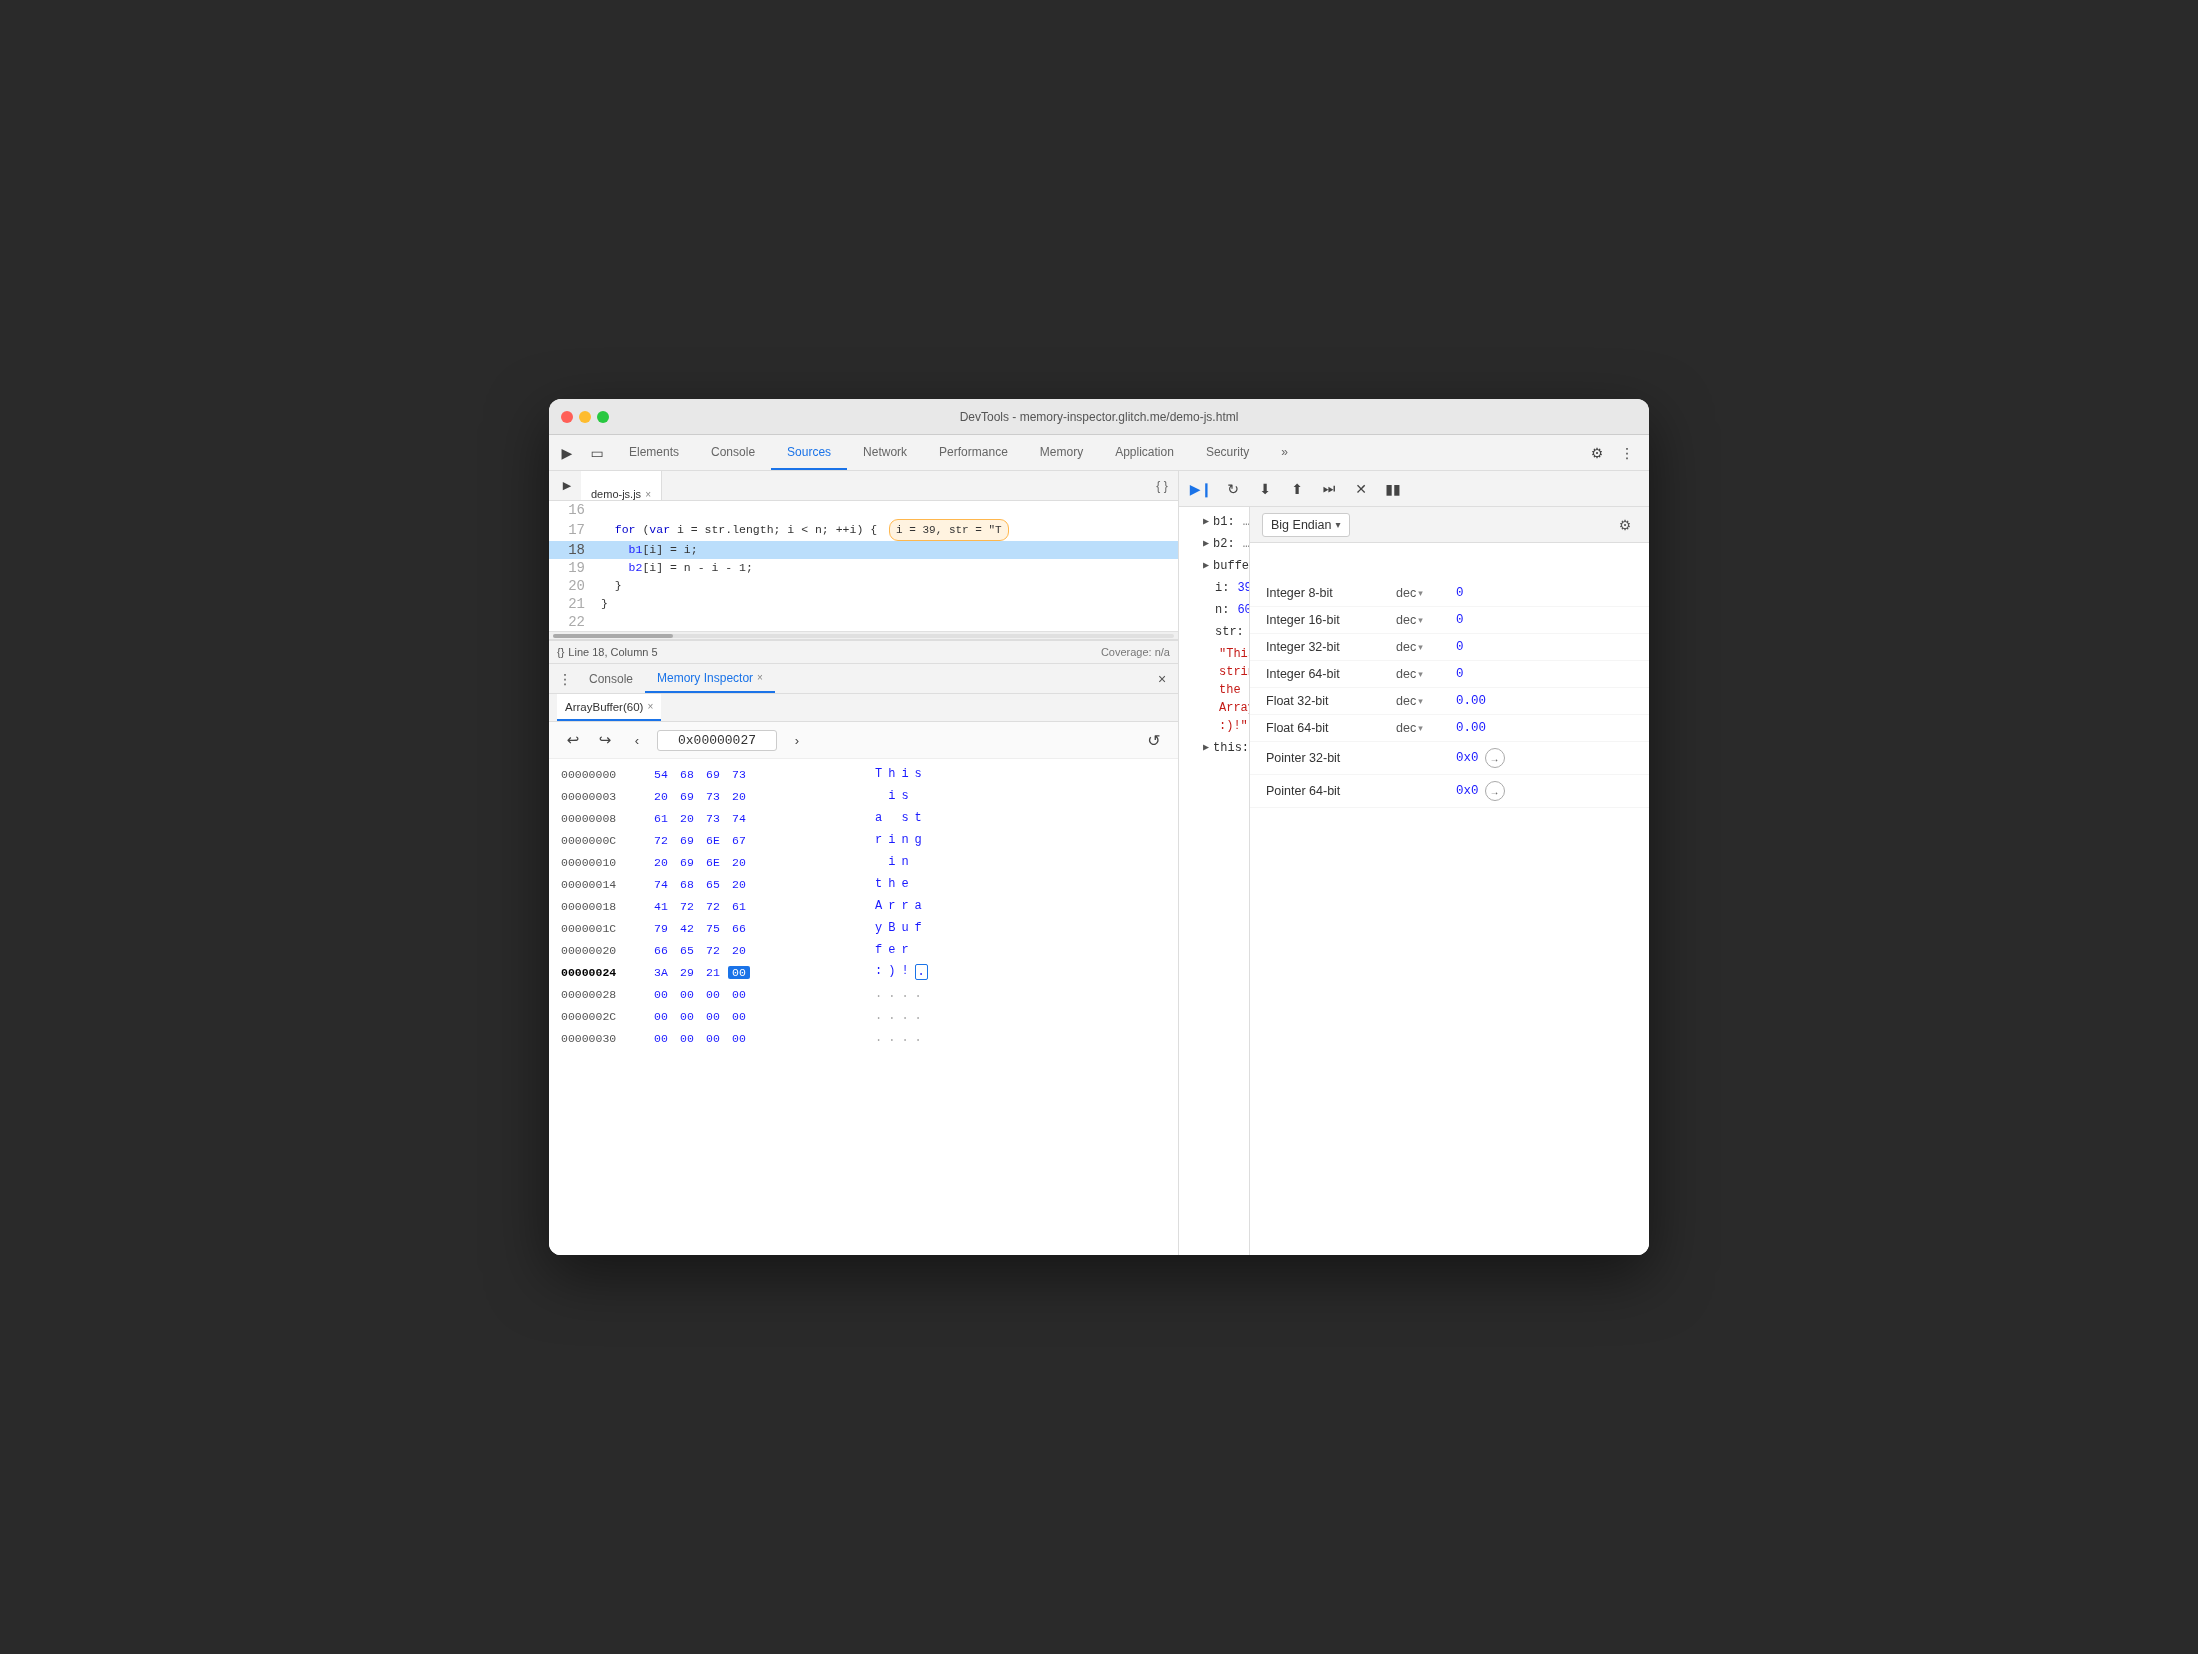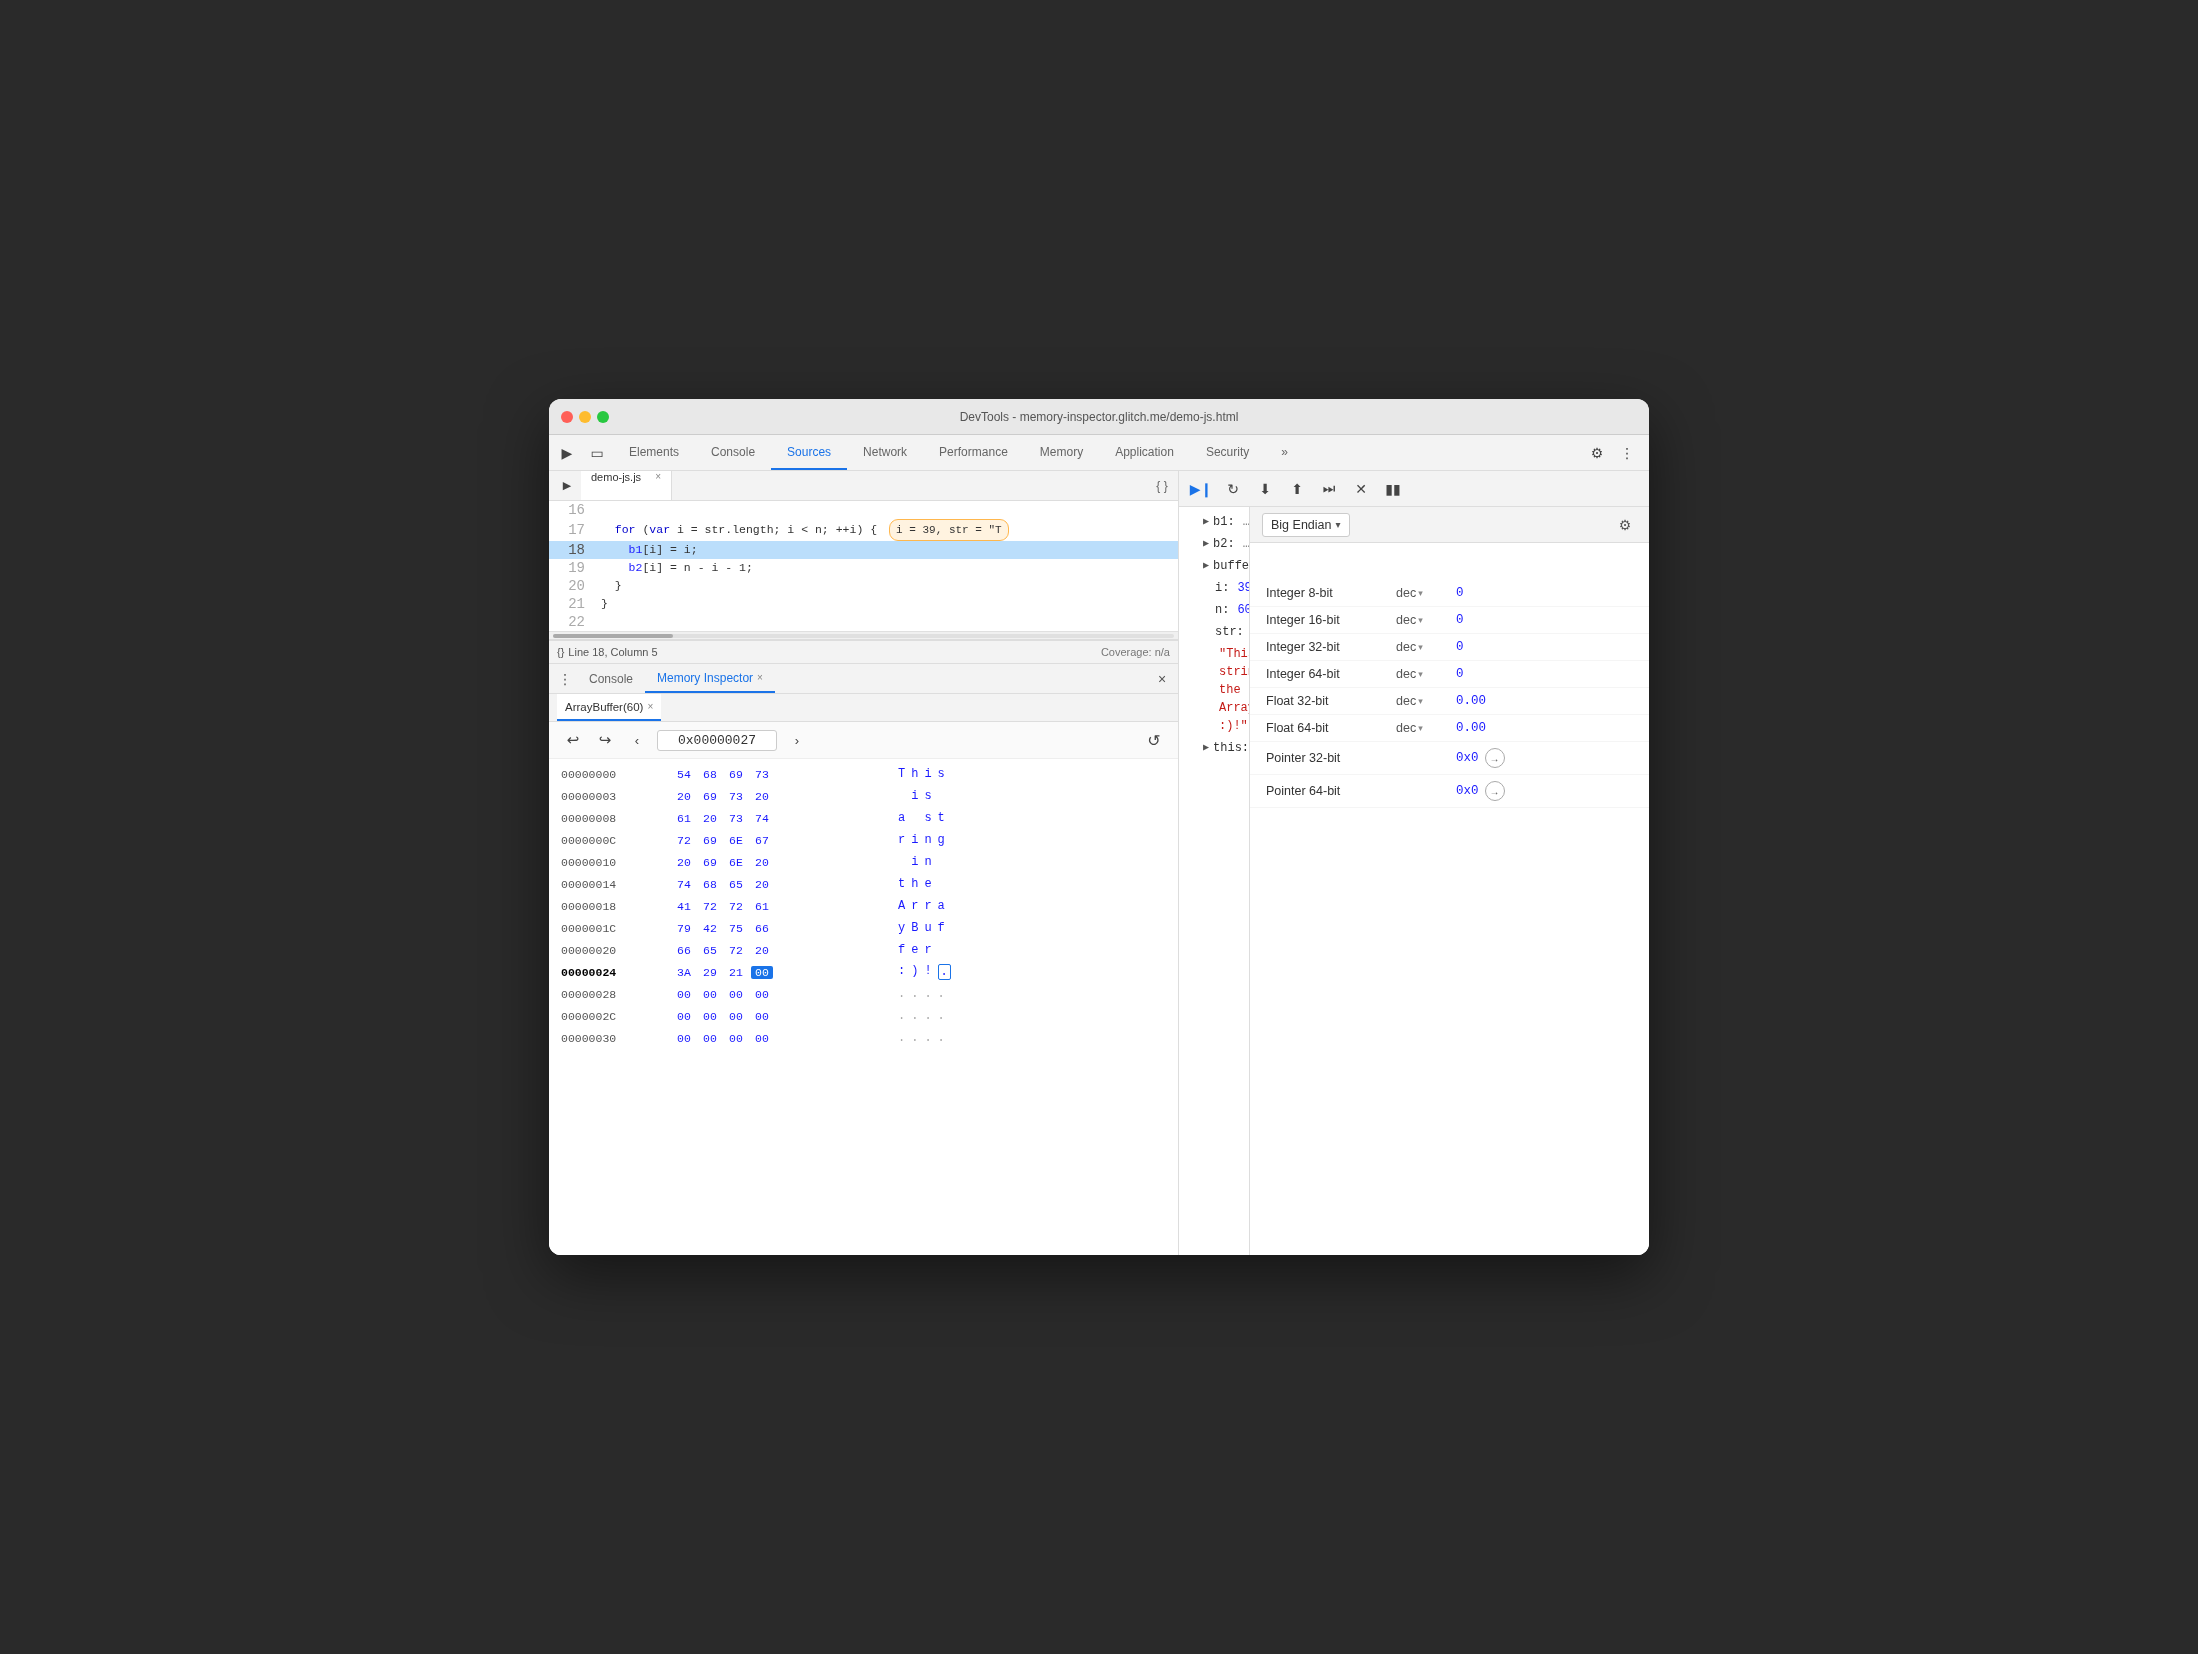--- a/index.html
+++ b/index.html
@@ -130,22 +130,22 @@
     .file-tab-bar {
       background: #f3f3f3;
       border-bottom: 1px solid #ddd;
       display: flex;
       align-items: center;
       height: 30px;
       padding: 0 4px;
     }
     .file-tab {
       display: flex;
-      align-items: flex-start;
-      gap: 14px;
+      align-items: flex-end;
+      gap: 4px;
       padding: 0 10px;
       height: 100%;
       font-size: 11px;
       color: #333;
       background: #fff;
       border-right: 1px solid #ddd;
       cursor: pointer;
     }
     .file-tab .close-x {
       font-size: 10px;
@@ -384,21 +384,20 @@
       width: 80px;
       font-size: 11.5px;
     }
     .hex-row.active-row .hex-addr {
       color: #000;
     }
     .hex-bytes {
       display: flex;
       gap: 4px;
       width: 200px;
-      margin-left: 23px;
     }
     .hex-byte {
       width: 22px;
       text-align: center;
       color: #1a1aff;
       font-size: 11.5px;
     }
     .hex-byte.selected {
       background: #1a73e8;
       color: #fff;

